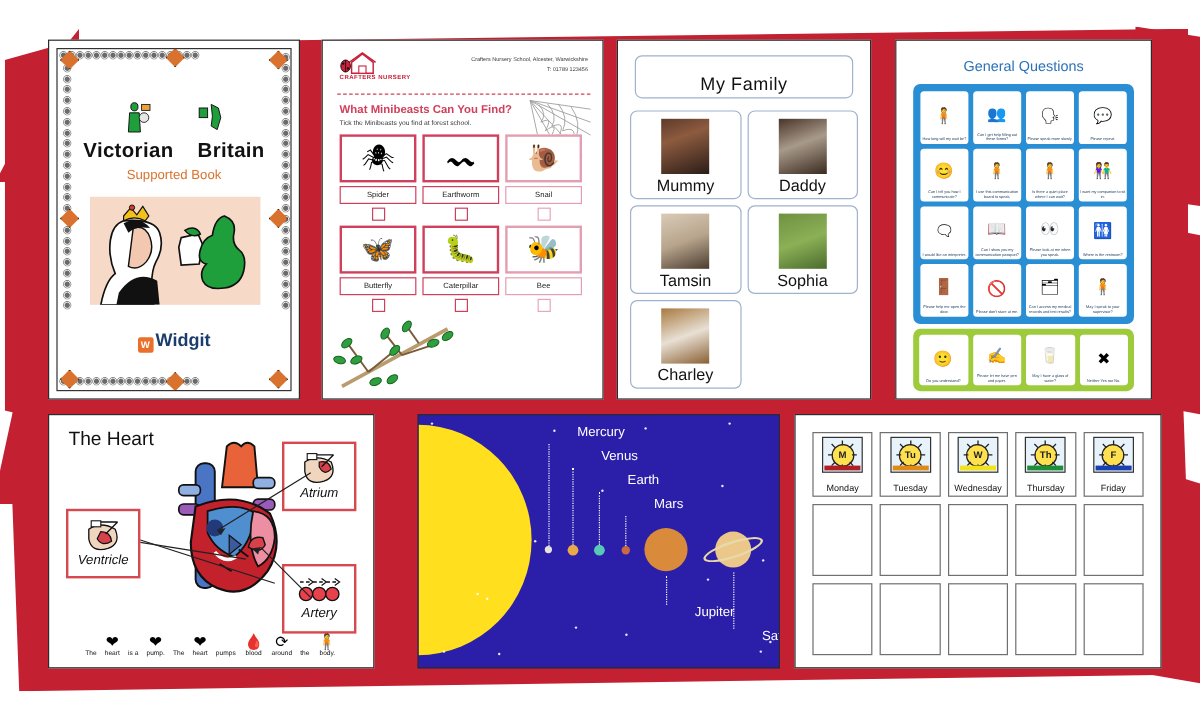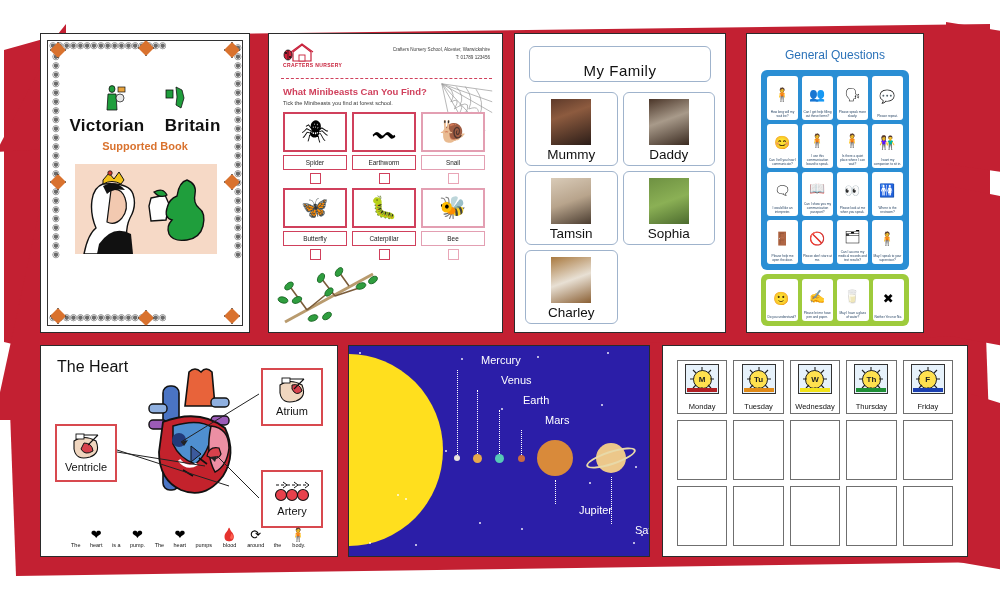--- a/index.html
+++ b/index.html
@@ -54,21 +54,21 @@
   .vic-deco-right  { right:6px; top:8px; width:14px; height:284px;
                      writing-mode:vertical-rl; }
   .vic-corner { position:absolute; width:16px; height:16px; background:#d9722e;
                 border:1px solid #222;
                 clip-path: polygon(50% 0, 100% 50%, 50% 100%, 0 50%); }
   .vic-symbols { position:absolute; top:48px; left:0; right:0; height:30px;
                  display:flex; justify-content:center; gap:38px; align-items:flex-end; }
   .vic-title { position:absolute; top:82px; left:0; right:0; text-align:center;
                font-size:17px; font-weight:bold; color:#111; letter-spacing:.3px; }
   .vic-sub { position:absolute; top:106px; left:0; right:0; text-align:center;
-             font-size:11px; color:#d9722e; font-weight:bold; }
+             font-size:11px; color:#d9722e; font-weight:normal; }
   .vic-pic { position:absolute; left:34px; top:130px; width:142px; height:90px;
              background:#f6d9c6; }
   .vic-logo { position:absolute; bottom:38px; left:0; right:0; text-align:center;
               font-size:15px; font-weight:bold; color:#1b3d6d; }
   .vic-logo .sq { display:inline-block; width:13px; height:13px; background:#e8702a;
                   border-radius:2px; vertical-align:-2px; margin-right:2px;
                   color:#fff; font-size:8px; line-height:13px; }
 
   
   #p-minibeasts { left:268px; top:33px; width:235px; height:300px; }
@@ -109,48 +109,48 @@
               display:grid; grid-template-columns:1fr 1fr; grid-template-rows:1fr 1fr 1fr;
               gap:5px; }
   .fam-cell { border:1.2px solid #9fb3cc; border-radius:6px; background:#fff;
               display:flex; flex-direction:column; align-items:center;
               justify-content:flex-end; padding-bottom:3px; }
   .fam-photo { width:40px; height:46px; background:#777; margin-bottom:2px;
                background-size:cover; }
   .fam-name { font-size:13.5px; color:#111; }
 
   
-  #p-general { left:746px; top:33px; width:178px; height:300px; }
+  #p-general { left:746px; top:33px; width:214px; height:300px; }
   .gq-title { position:absolute; left:0; right:0; top:14px; text-align:center;
               font-size:12px; color:#2b72b8; }
   .gq-blue { position:absolute; left:14px; top:36px; right:14px; height:200px;
              background:#2a8ed4; border-radius:6px; padding:6px;
              display:grid; grid-template-columns:repeat(4,1fr);
              grid-template-rows:repeat(4,1fr); gap:4px; }
   .gq-green { position:absolute; left:14px; top:240px; right:14px; height:52px;
               background:#9ecb3c; border-radius:6px; padding:5px;
               display:grid; grid-template-columns:repeat(4,1fr); gap:4px; }
   .gq-cell { background:#fff; border-radius:3px; display:flex; flex-direction:column;
              align-items:center; justify-content:flex-end; padding:2px 1px 2px;
              overflow:hidden; }
   .gq-ico { flex:1; display:flex; align-items:center; justify-content:center;
             font-size:13px; line-height:1; }
   .gq-cap { font-size:3.2px; color:#1b3a5c; text-align:center; line-height:1.25;
             width:100%; }
 
   
-  #p-heart { left:40px; top:345px; width:298px; height:212px;text-align:center; }
+  #p-heart { left:40px; top:345px; width:272px; height:212px;text-align:center; }
   .ht-title { position:absolute; left:16px; top:12px; font-size:16px; color:#111; }
   .ht-box { position:absolute; border:2px solid #d8494f; background:#fff;
             display:flex; flex-direction:column; align-items:center;
             justify-content:center; }
   #ht-atrium { right:14px; top:22px; width:62px; height:58px; }
   #ht-artery { right:14px; top:124px; width:62px; height:58px; }
   #ht-ventricle { left:14px; top:78px; width:62px; height:58px; }
-  .ht-box .lab { font-size:11px; color:#111; margin-top:2px; }
+  .ht-box .lab { font-size:11px; color:#111; margin-top:2px;font-style:italic; }
   .ht-sentence { position:absolute; left:30px; right:30px; bottom:8px; height:34px;
                  display:flex; align-items:flex-end; justify-content:space-between; }
   .ht-word { display:flex; flex-direction:column; align-items:center; }
   .ht-word .w { font-size:5.5px; color:#111; margin-top:1px; }
   .ht-word .g { font-size:13px; line-height:1; }
 
   
   #p-solar { left:348px; top:345px; width:302px; height:212px;
              background:#2b1ea8; border:1.5px solid #2b2b2b; }
   .sun { position:absolute; left:-96px; top:8px; width:190px; height:192px;
@@ -233,20 +233,23 @@
         <path d="M28 22 q13 -7 22 4 q-12 -2 -18 4 Z" fill="#111"></path>
         <path d="M24 80 q14 -20 32 -10 l2 20 l-36 0 Z" fill="#111"></path>
         <path d="M28 16 l6 -7 l5 6 l5 -7 l5 8 l-3 4 q-9 -5 -18 0 Z" fill="#f2c21a" stroke="#111" stroke-width="1"></path>
         <circle cx="35" cy="9" r="2.2" fill="#d43a2f" stroke="#111" stroke-width=".8"></circle>
         <path d="M76 34 l14 -3 l4 9 l-3 16 l-15 1 l-2 -15 Z" fill="#ffffff" stroke="#111" stroke-width="1.4"></path>
         <path d="M79 28 q9 -5 13 3 q-7 4 -13 -3 Z" fill="#1f9e3c" stroke="#111" stroke-width="1.2"></path>
         <path d="M112 16 q10 4 8 14 q-2 9 4 14 q7 5 4 18 q-3 12 -16 14 q-14 2 -18 -6 q-3 -8 3 -14 q-8 -2 -5 -12 q2 -9 10 -12 q2 -14 10 -16 Z" fill="#1f9e3c" stroke="#111" stroke-width="1.4"></path>
       </svg>
     </div>
 
+    <div class="vic-logo">
+      <span class="sq">W</span><span>Widgit</span>
+    </div>
   </div>
 
   <div class="panel" id="p-minibeasts">
     <div class="mb-head">
       <svg width="34" height="20" viewBox="0 0 34 20" style="position:absolute;left:0;top:0;">
         <path d="M12 10 L21 3 L30 10 L30 19 L12 19 Z" fill="#fff" stroke="#c8203a" stroke-width="1.2"></path>
         <path d="M10 10 L21 2 L32 10" fill="none" stroke="#c8203a" stroke-width="1.2"></path>
         <rect x="18" y="13" width="6" height="6" fill="#fff" stroke="#c8203a" stroke-width=".9"></rect>
         <ellipse cx="7" cy="13" rx="4" ry="5" fill="#d41f3a" stroke="#111" stroke-width=".8"></ellipse>
         <path d="M7 8 L7 18" stroke="#111" stroke-width=".7"></path>

